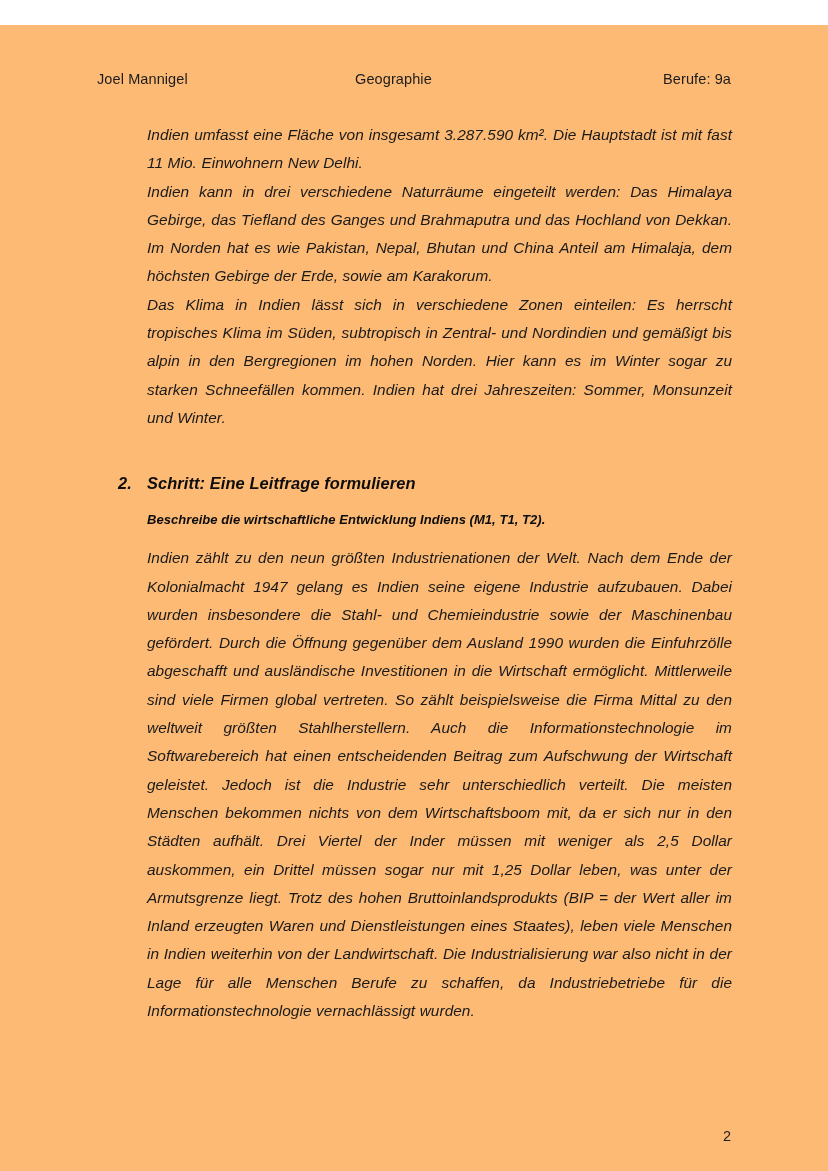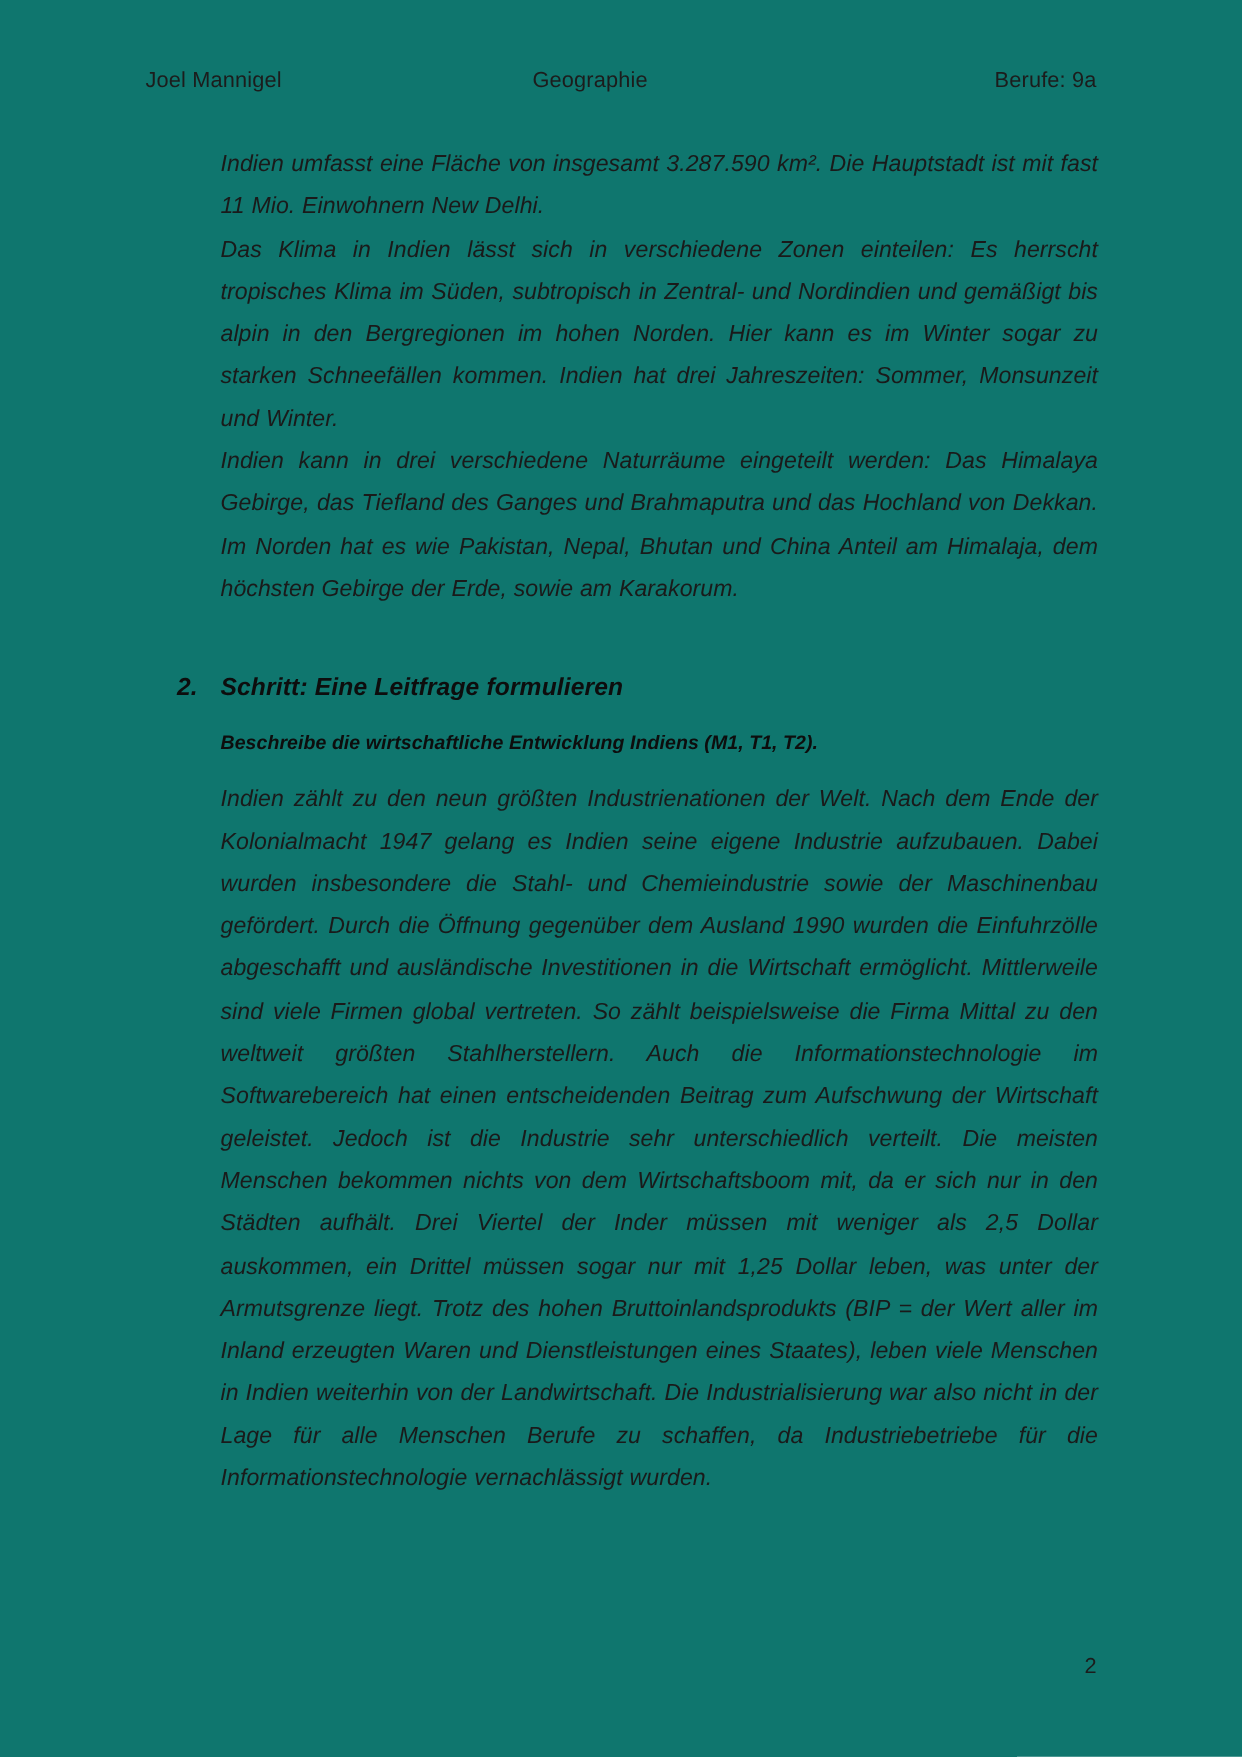--- a/index.html
+++ b/index.html
@@ -15,21 +15,22 @@
     color: #1a1a1a;
     position: relative;
     overflow: hidden;
     -webkit-font-smoothing: antialiased;
   }
 
   
   .page {
     position: absolute;
     inset: 0;
-    background: #0f766e;
+    background: #fdba74;
+    margin-top: 25px;
   }
 
   
   .doc-header {
     position: absolute;
     top: 46px;
     left: 97px;
     width: 634px;
     height: 22px;
     display: flex;
@@ -130,23 +131,23 @@
   <div class="doc-header">
     <span class="hdr-left">Joel Mannigel</span>
     <span class="hdr-center">Geographie</span>
     <span class="hdr-right">Berufe: 9a</span>
   </div>
 
   <div class="content">
 
     <p class="para last-line-natural">Indien umfasst eine Fläche von insgesamt 3.287.590 km². Die Hauptstadt ist mit fast 11 Mio. Einwohnern New Delhi.</p>
 
+    <p class="para last-line-natural">Indien kann in drei verschiedene Naturräume eingeteilt werden: Das Himalaya Gebirge, das Tiefland des Ganges und Brahmaputra und das Hochland von Dekkan. Im Norden hat es wie Pakistan, Nepal, Bhutan und China Anteil am Himalaja, dem höchsten Gebirge der Erde, sowie am Karakorum.</p>
+
     <p class="para last-line-natural">Das Klima in Indien lässt sich in verschiedene Zonen einteilen: Es herrscht tropisches Klima im Süden, subtropisch in Zentral- und Nordindien und gemäßigt bis alpin in den Bergregionen im hohen Norden. Hier kann es im Winter sogar zu starken Schneefällen kommen. Indien hat drei Jahreszeiten: Sommer, Monsunzeit und Winter.</p>
-
-    <p class="para last-line-natural">Indien kann in drei verschiedene Naturräume eingeteilt werden: Das Himalaya Gebirge, das Tiefland des Ganges und Brahmaputra und das Hochland von Dekkan. Im Norden hat es wie Pakistan, Nepal, Bhutan und China Anteil am Himalaja, dem höchsten Gebirge der Erde, sowie am Karakorum.</p>
 
     <div class="step-block">
       <h2 class="step-heading">
         <span class="step-num">2.</span><span>Schritt: Eine Leitfrage formulieren</span>
       </h2>
 
       <p class="step-subheading">Beschreibe die wirtschaftliche Entwicklung Indiens (M1, T1, T2).</p>
 
       <p class="para last-line-natural body-after-sub">Indien zählt zu den neun größten Industrienationen der Welt. Nach dem Ende der Kolonialmacht 1947 gelang es Indien seine eigene Industrie aufzubauen. Dabei wurden insbesondere die Stahl- und Chemieindustrie sowie der Maschinenbau gefördert. Durch die Öffnung gegenüber dem Ausland 1990 wurden die Einfuhrzölle abgeschafft und ausländische Investitionen in die Wirtschaft ermöglicht. Mittlerweile sind viele Firmen global vertreten. So zählt beispielsweise die Firma Mittal zu den weltweit größten Stahlherstellern. Auch die Informationstechnologie im Softwarebereich hat einen entscheidenden Beitrag zum Aufschwung der Wirtschaft geleistet. Jedoch ist die Industrie sehr unterschiedlich verteilt. Die meisten Menschen bekommen nichts von dem Wirtschaftsboom mit, da er sich nur in den Städten aufhält. Drei Viertel der Inder müssen mit weniger als 2,5 Dollar auskommen, ein Drittel müssen sogar nur mit 1,25 Dollar leben, was unter der Armutsgrenze liegt. Trotz des hohen Bruttoinlandsprodukts (BIP = der Wert aller im Inland erzeugten Waren und Dienstleistungen eines Staates), leben viele Menschen in Indien weiterhin von der Landwirtschaft. Die Industrialisierung war also nicht in der Lage für alle Menschen Berufe zu schaffen, da Industriebetriebe für die Informationstechnologie vernachlässigt wurden.</p>
     </div>

